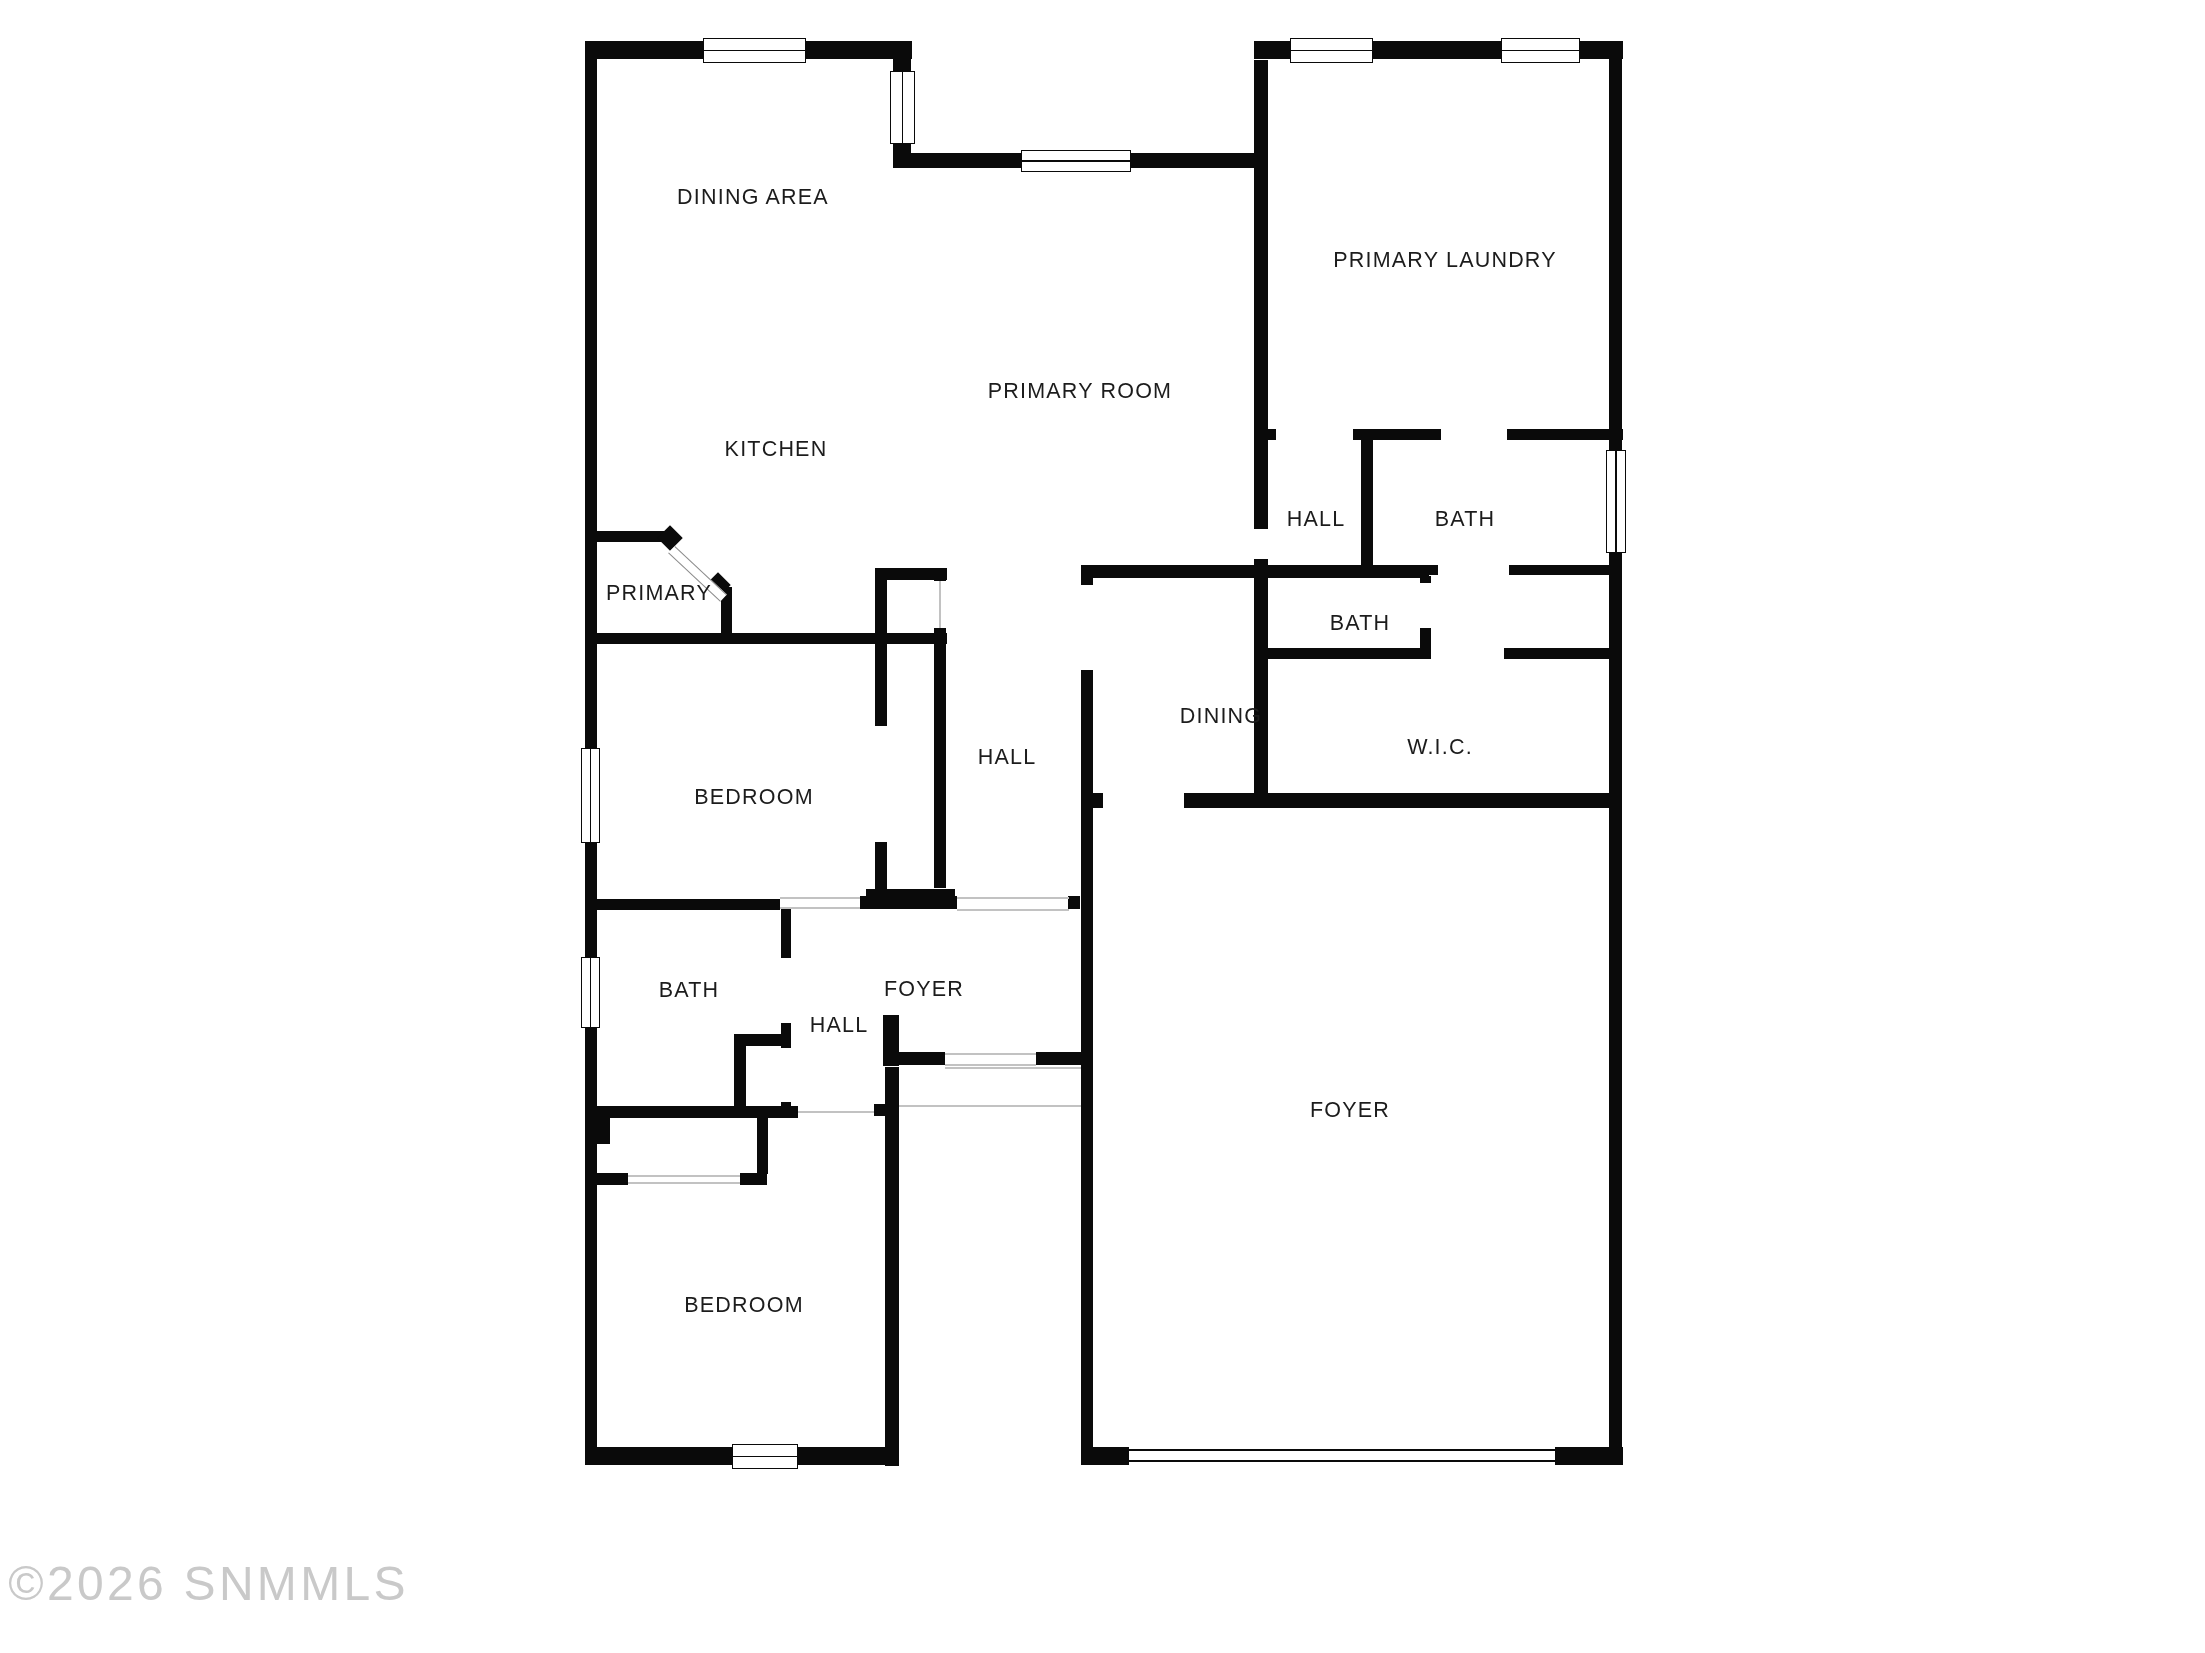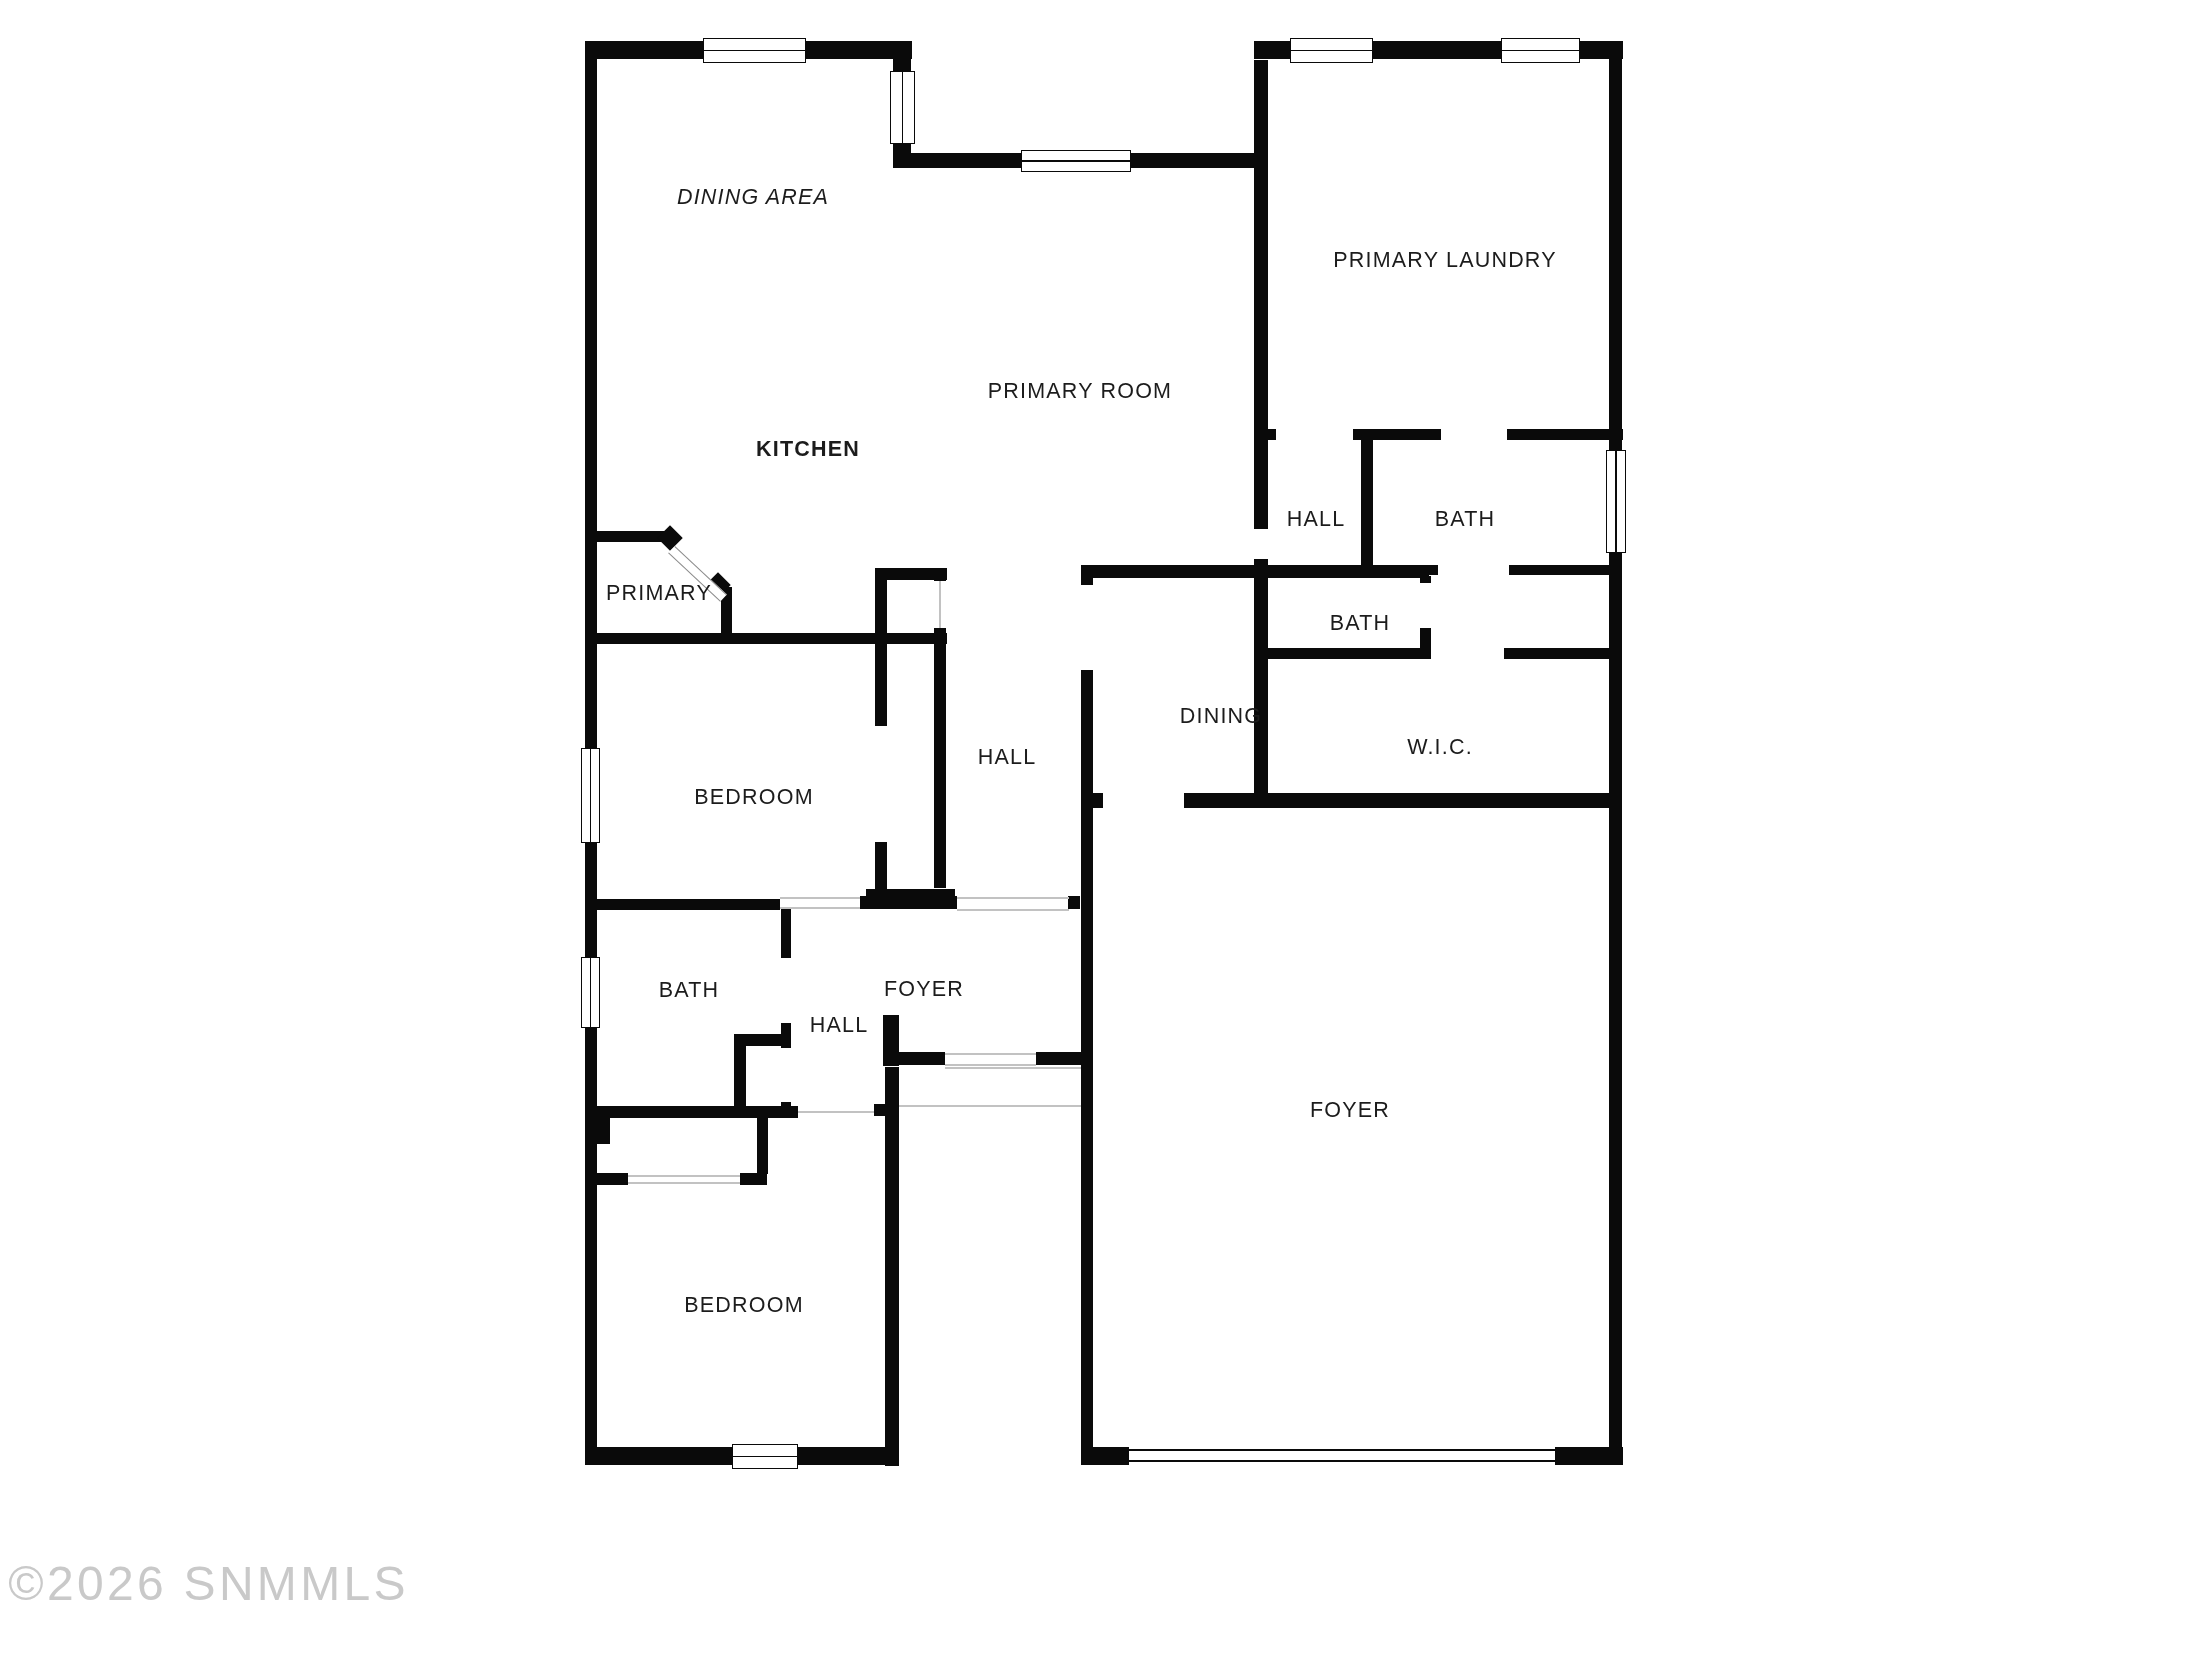--- a/index.html
+++ b/index.html
@@ -97,24 +97,24 @@
       <div class="thin" style="left: 798px; top: 1111px; width: 76px; height: 1.7px;"></div>
       <div class="thin" style="left: 945px; top: 1067px; width: 136px; height: 1.7px;"></div>
       <div class="thin" style="left: 899px; top: 1105px; width: 182px; height: 1.7px;"></div>
       <div class="thin" style="left: 939px; top: 581px; width: 1.7px; height: 47px;"></div>
       <div class="thin" style="left: 628px; top: 1175px; width: 112px; height: 1.7px;"></div>
       <div class="thin" style="left: 628px; top: 1182px; width: 112px; height: 1.7px;"></div>
       <div class="diagblock" style="left: 661px; top: 529px; width: 18px; height: 18px; transform: rotate(45deg);"></div>
       <div class="diagblock" style="left: 709px; top: 576px; width: 18px; height: 18px; transform: rotate(45deg);"></div>
       <div class="pantry-door" style="left: 675px; top: 546px; width: 71px; height: 10px; transform: rotate(43deg);"></div>
       <div class="garage-door" style="left: 1129px; top: 1449px; width: 426px; height: 13.2px;"></div>
-      <div class="room-label" style="left: 753px; top: 197px; font-style: italic;">DINING AREA</div>
+      <div class="room-label" style="left: 753px; top: 197px;">DINING AREA</div>
       <div class="room-label" style="left: 1445px; top: 260px;">PRIMARY LAUNDRY</div>
       <div class="room-label" style="left: 1080px; top: 391px;">PRIMARY ROOM</div>
-      <div class="room-label" style="left: 808px; top: 449px; font-weight: bold;">KITCHEN</div>
+      <div class="room-label" style="left: 776px; top: 449px;">KITCHEN</div>
       <div class="room-label" style="left: 1316px; top: 519px;">HALL</div>
       <div class="room-label" style="left: 1465px; top: 519px;">BATH</div>
       <div class="room-label" style="left: 659px; top: 593px;">PRIMARY</div>
       <div class="room-label" style="left: 1360px; top: 623px;">BATH</div>
       <div class="room-label" style="left: 1221px; top: 716px;">DINING</div>
       <div class="room-label" style="left: 1440px; top: 747px;">W.I.C.</div>
       <div class="room-label" style="left: 1007px; top: 757px;">HALL</div>
       <div class="room-label" style="left: 754px; top: 797px;">BEDROOM</div>
       <div class="room-label" style="left: 689px; top: 990px;">BATH</div>
       <div class="room-label" style="left: 924px; top: 989px;">FOYER</div>

